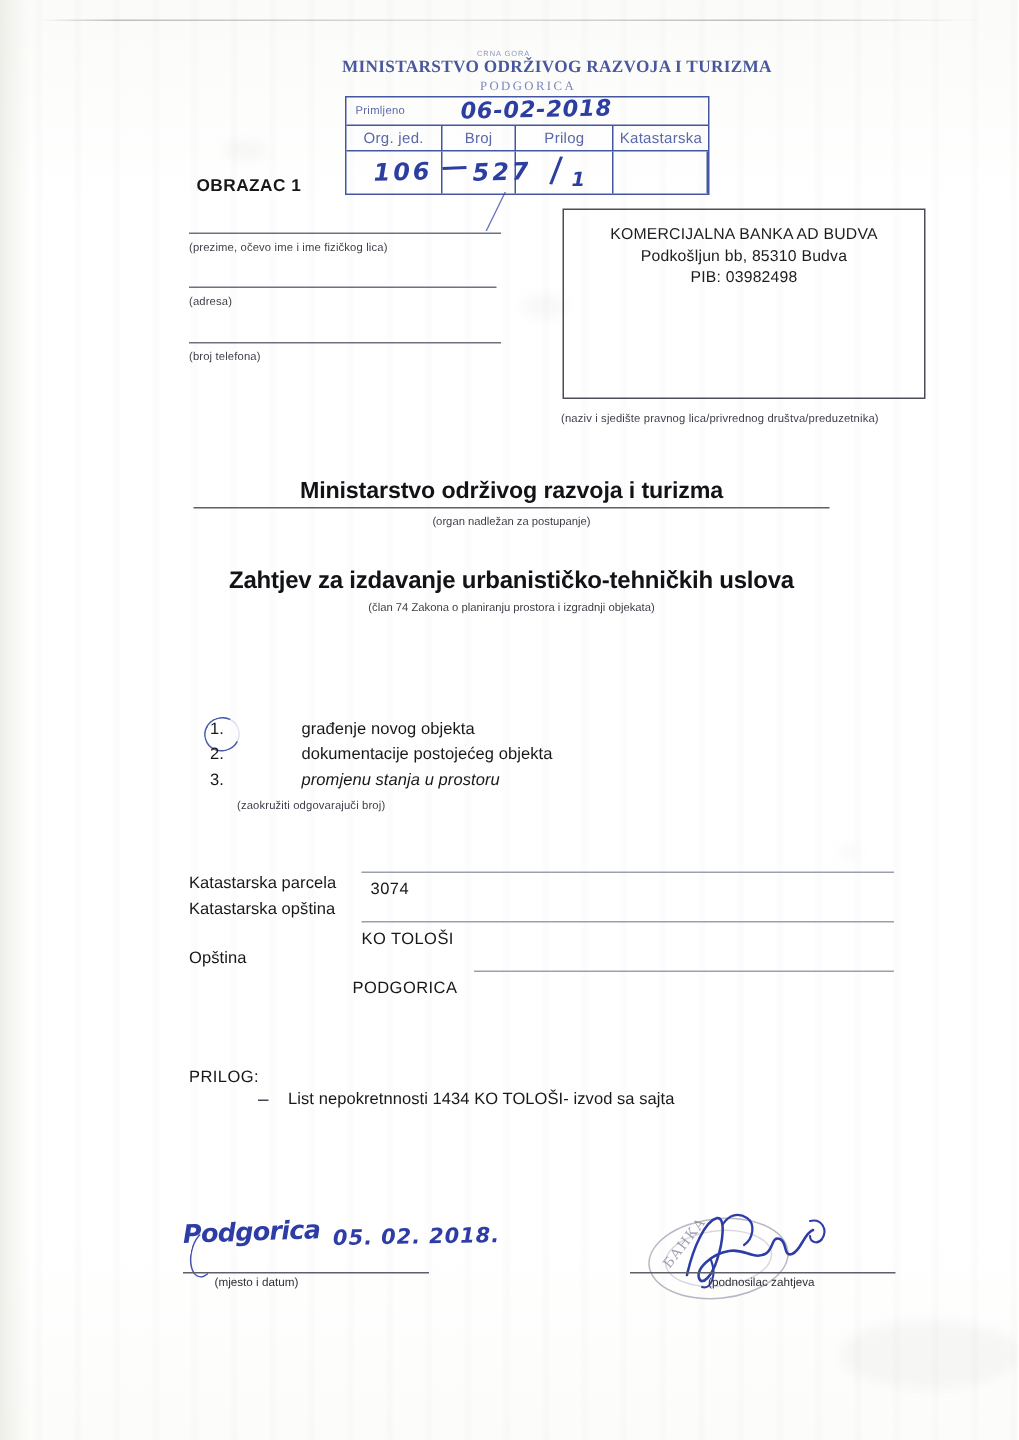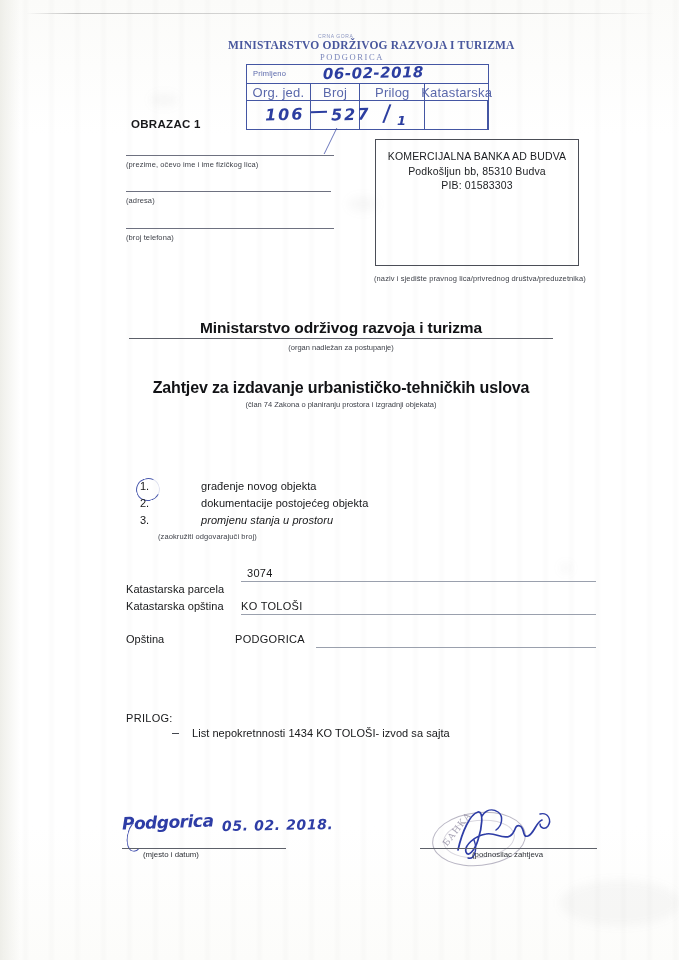--- a/index.html
+++ b/index.html
@@ -80,21 +80,20 @@
     letter-spacing: 1.6px;
     color: #7b87bb;
   }
   .stamp-table {
     position: absolute;
     left: 230px; top: 64px;
     width: 243px;
     height: 66px;
     border: 1.1px solid #4456a3;
     box-sizing: border-box;
-    margin-left: 16px;
   }
   .stamp-row1 {
     position: absolute;
     left: 0; top: 0; right: 0;
     height: 19px;
     border-bottom: 1.1px solid #4456a3;
     box-sizing: border-box;
   }
   .stamp-row2 {
     position: absolute;
@@ -105,21 +104,21 @@
     display: flex;
   }
   .stamp-row3 {
     position: absolute;
     left: 0; top: 36px; right: 0; bottom: 0;
     display: flex;
   }
   .scell {
     box-sizing: border-box;
     border-right: 1.1px solid #4456a3;
-    font-size: 13px;
+    font-size: 10px;
     color: #5a68ab;
     display: flex;
     align-items: center;
     justify-content: center;
     letter-spacing: .2px;
     text-align: right;
   }
   .scell:last-child { border-right: none; }
   .c1 { width: 26.5%; }
   .c2 { width: 20.5%; }
@@ -205,21 +204,21 @@
     font-size: 7.5px;
     color: #3c3f47;
     letter-spacing: .1px;
     white-space: nowrap;
   }
 
   
   .bank-box {
     position: absolute;
     left: 375px; top: 139px;
-    width: 204px;
+    width: 242px;
     height: 127px;
     border: 1px solid #4b4e57;
     box-sizing: border-box;
     text-align: center;
     padding-top: 9px;
   }
   .bank-line {
     font-size: 10.5px;
     color: #1b1d20;
     line-height: 14.5px;
@@ -300,20 +299,21 @@
     position: absolute;
     font-size: 11px;
     color: #17181a;
     letter-spacing: .05px;
   }
   .field-value {
     position: absolute;
     font-size: 11px;
     color: #17181a;
     letter-spacing: .3px;
+    margin-top: 20px;
   }
   .field-rule {
     position: absolute;
     height: 1px;
     background: #9aa0ad;
   }
 
   
   .prilog-h {
     position: absolute;
@@ -466,21 +466,21 @@
 
   <div class="rule" style="left:126px;top:191px;width:205px;"></div>
   <div class="caption" style="left:126px;top:196px;">(adresa)</div>
 
   <div class="rule" style="left:126px;top:228px;width:208px;"></div>
   <div class="caption" style="left:126px;top:233px;">(broj telefona)</div>
 
   <div class="bank-box">
     <div class="bank-line">KOMERCIJALNA BANKA AD BUDVA</div>
     <div class="bank-line">Podkošljun bb, 85310 Budva</div>
-    <div class="bank-line">PIB: 01583303</div>
+    <div class="bank-line">PIB: 03982498</div>
   </div>
   <div class="caption" style="left:374px;top:274px;">(naziv i sjedište pravnog lica/privrednog društva/preduzetnika)</div>
 
   <div class="h-ministry">Ministarstvo održivog razvoja i turizma</div>
   <div class="h-ministry-rule"></div>
   <div class="cap-center" style="top:343px;">(organ nadležan za postupanje)</div>
 
   <div class="h-title">Zahtjev za izdavanje urbanističko-tehničkih uslova</div>
   <div class="cap-center" style="top:400px;">(član 74 Zakona o planiranju prostora i izgradnji objekata)</div>
 

